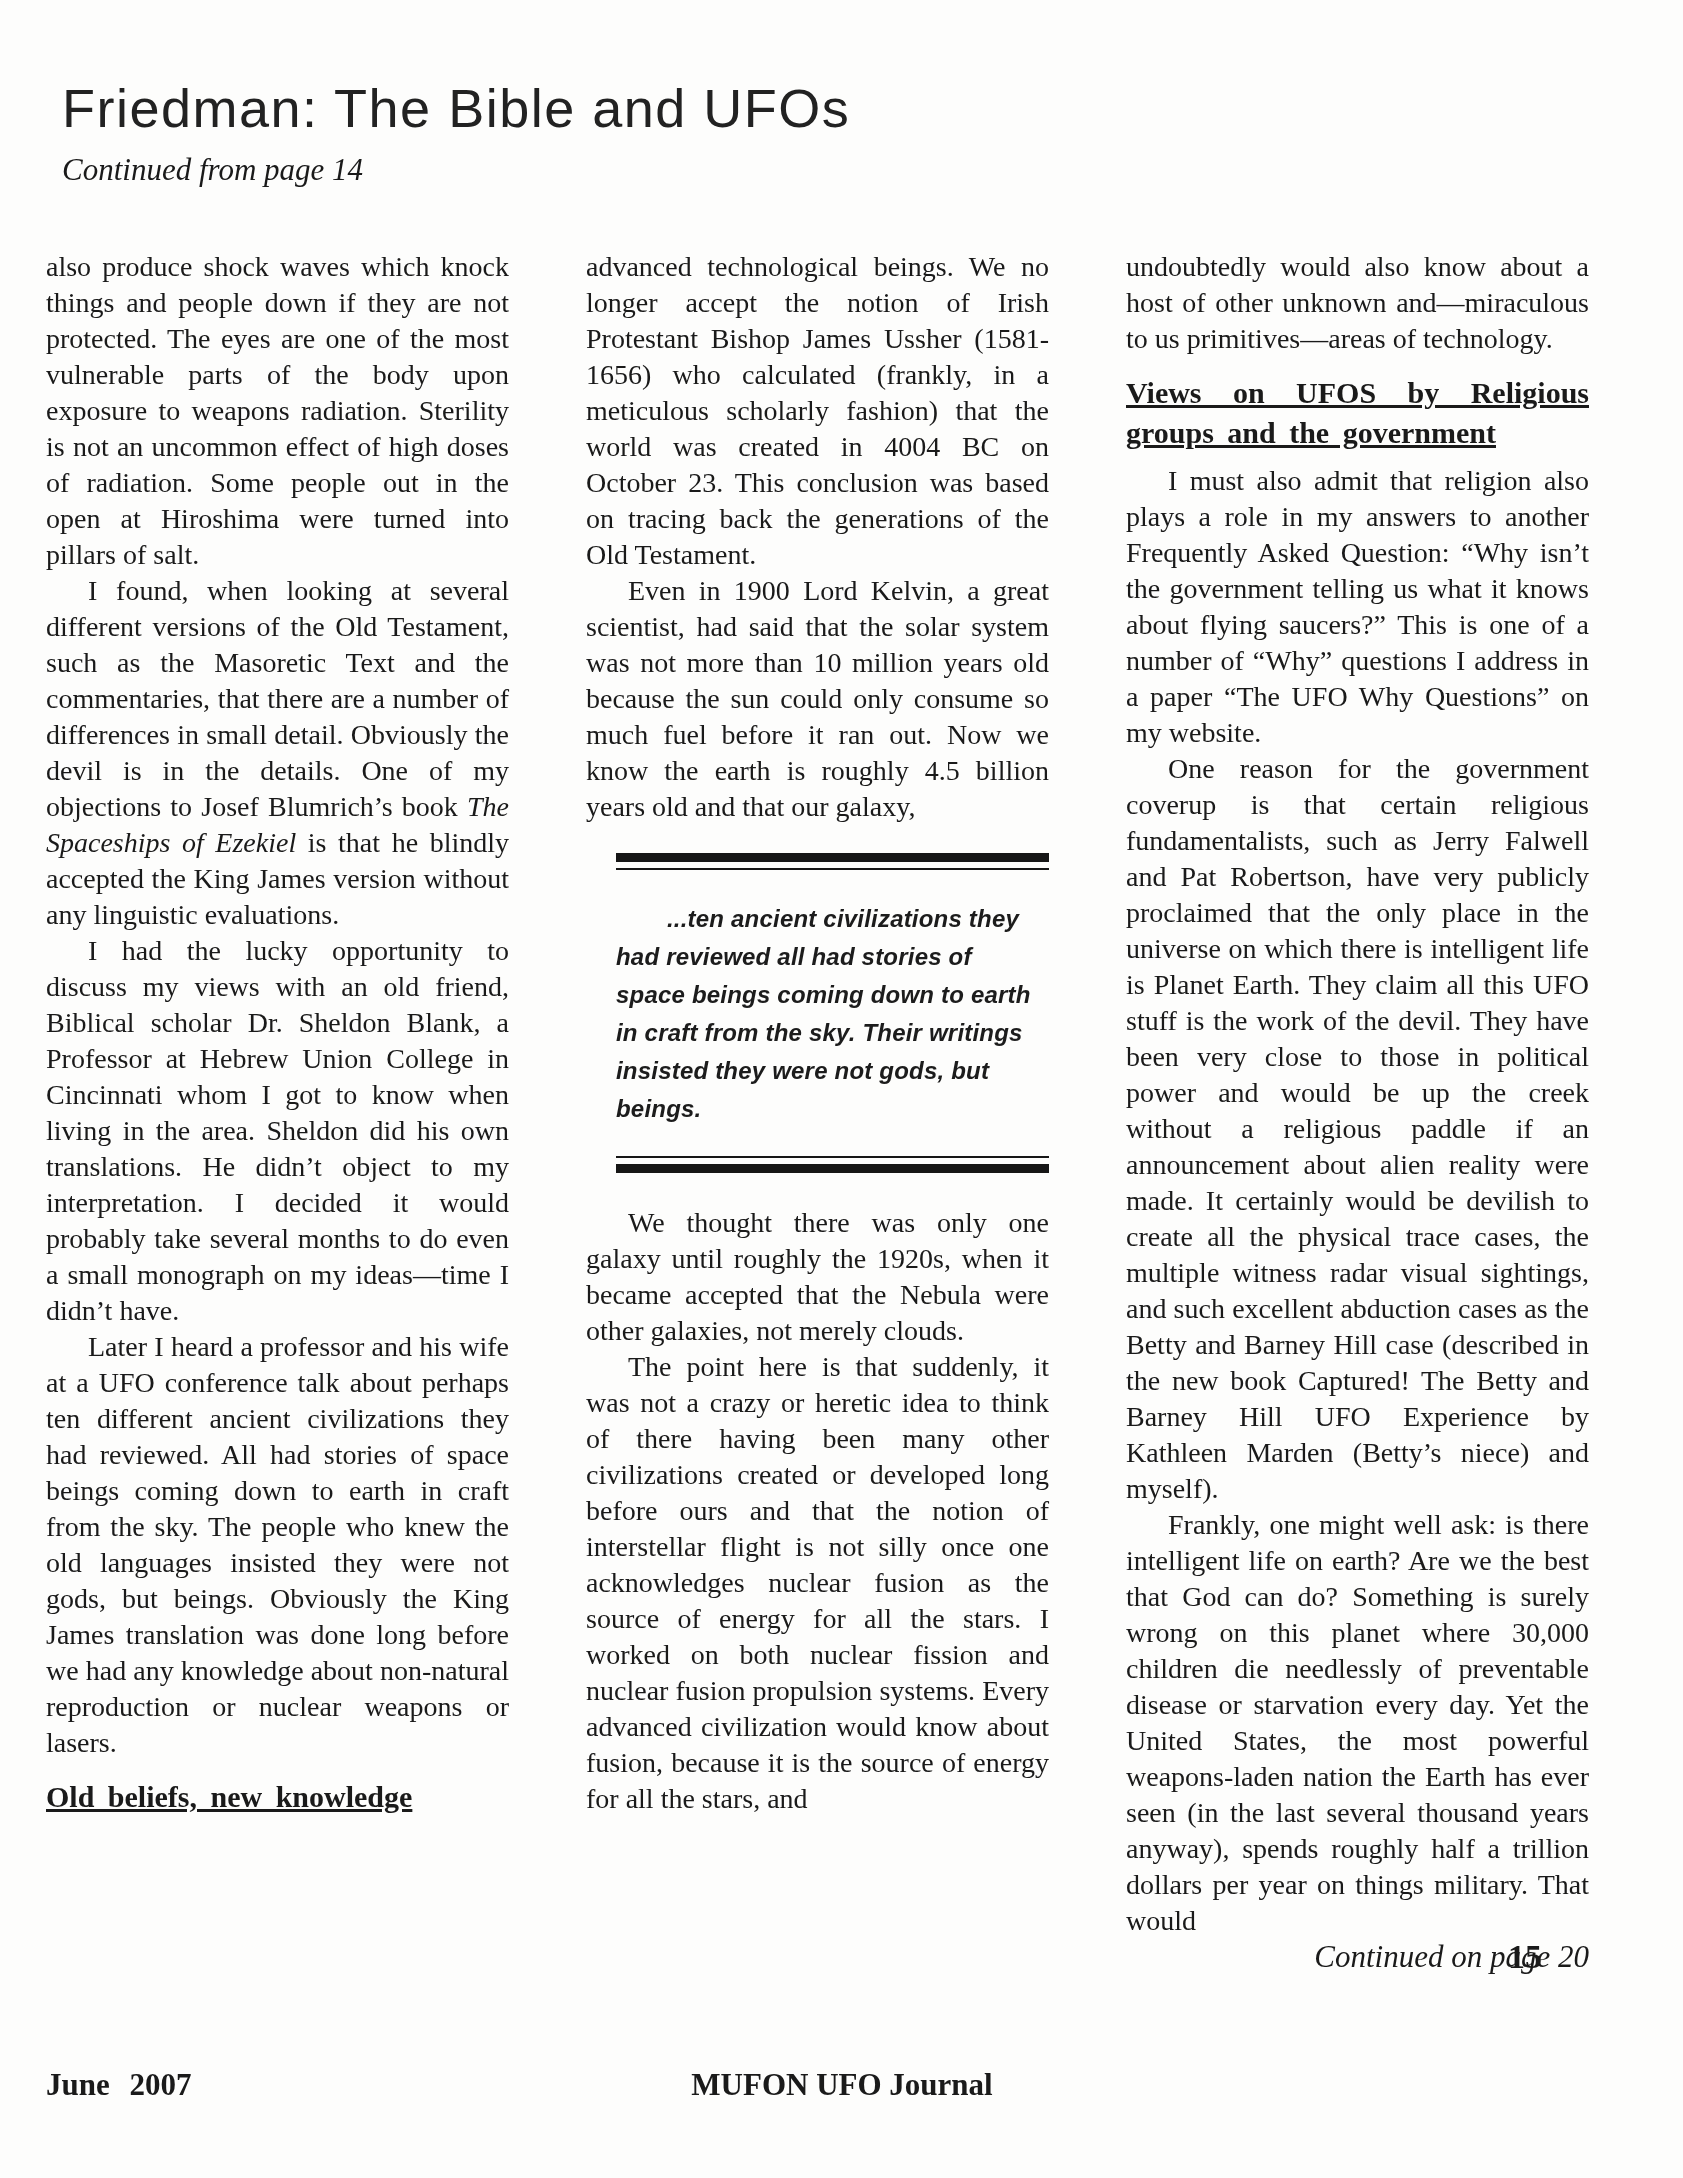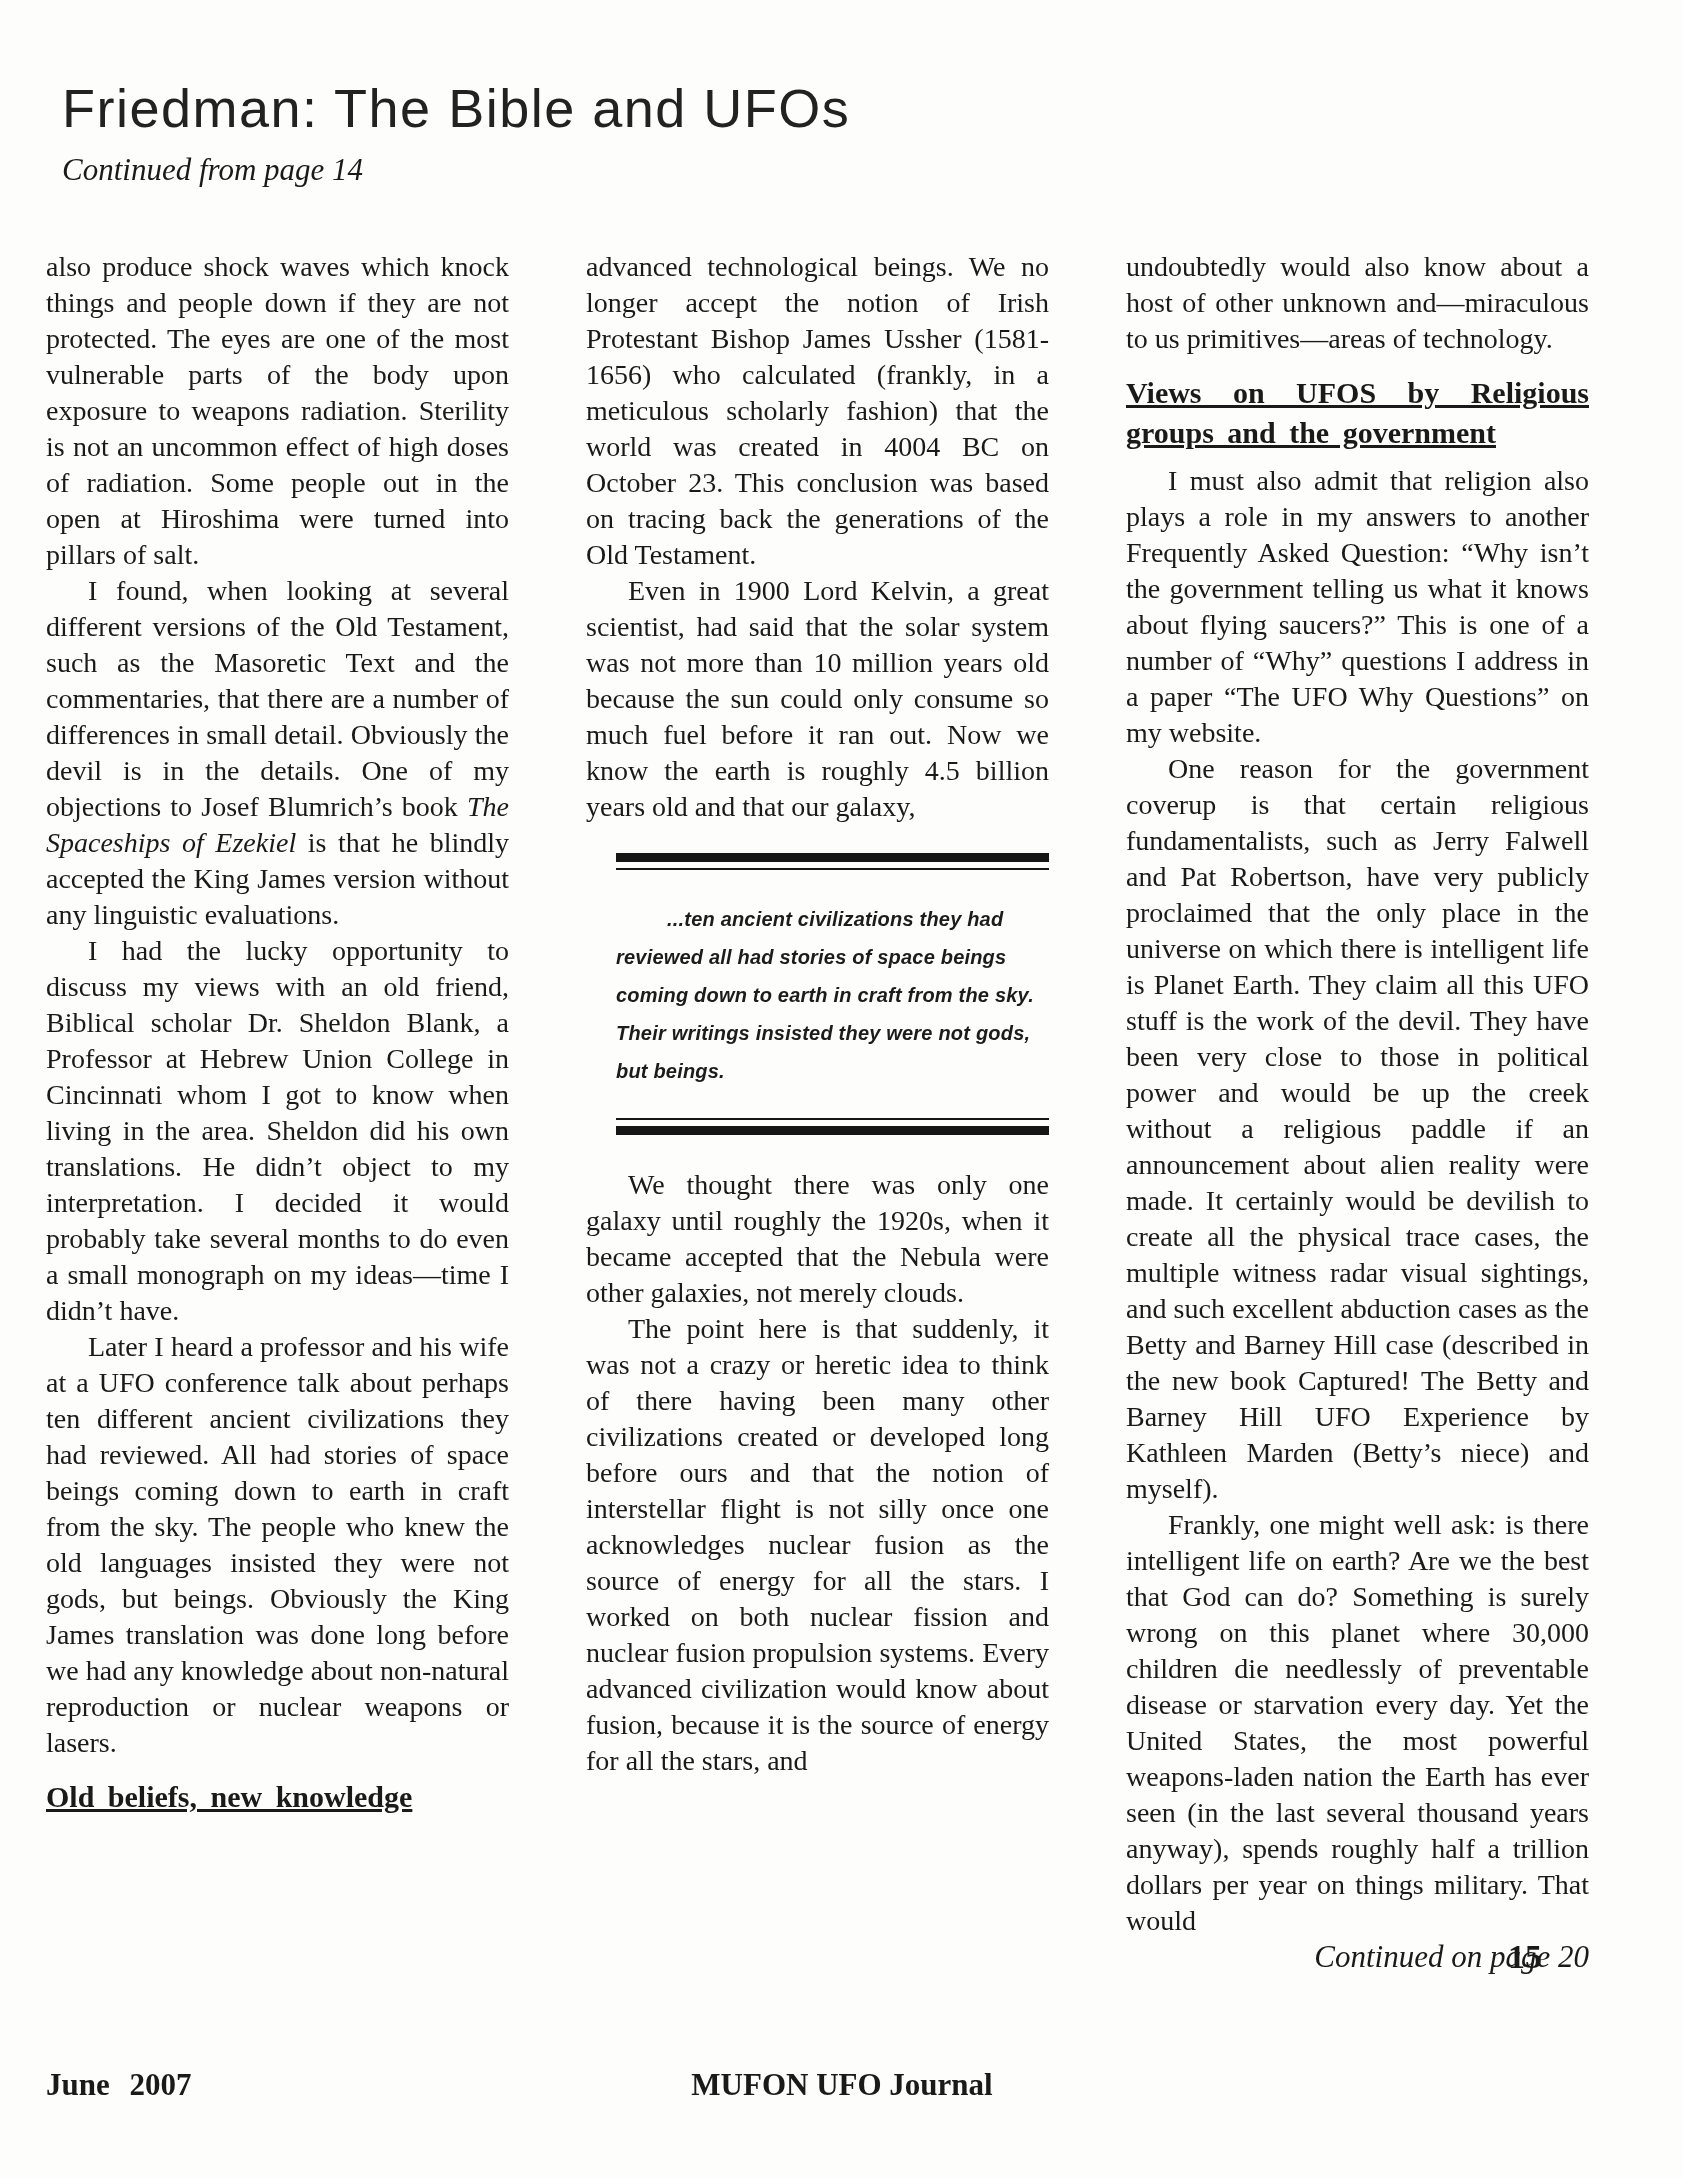--- a/index.html
+++ b/index.html
@@ -51,21 +51,21 @@
   .pq-rt{height:9px;background:#161616;}
   .pq-rtt{height:2px;background:#161616;margin-top:6px;}
   .pq-rbt{height:2px;background:#161616;}
   .pq-rb{height:9px;background:#161616;margin-top:6px;}
   .pq-text{
     margin:0;
     padding:30px 2px 28px 0;
     font-family:"Liberation Sans",sans-serif;
     font-style:italic;
     font-weight:700;
-    font-size:20px;line-height:38px;
+    font-size:24px;line-height:38px;
     text-align:left;
     text-indent:51px;
     letter-spacing:0.2px;
     color:#1c1c1c;
   }
   .continued-on{
     margin-top:0;
     font-family:"Liberation Serif",serif;
     font-style:italic;
     font-size:31px;

